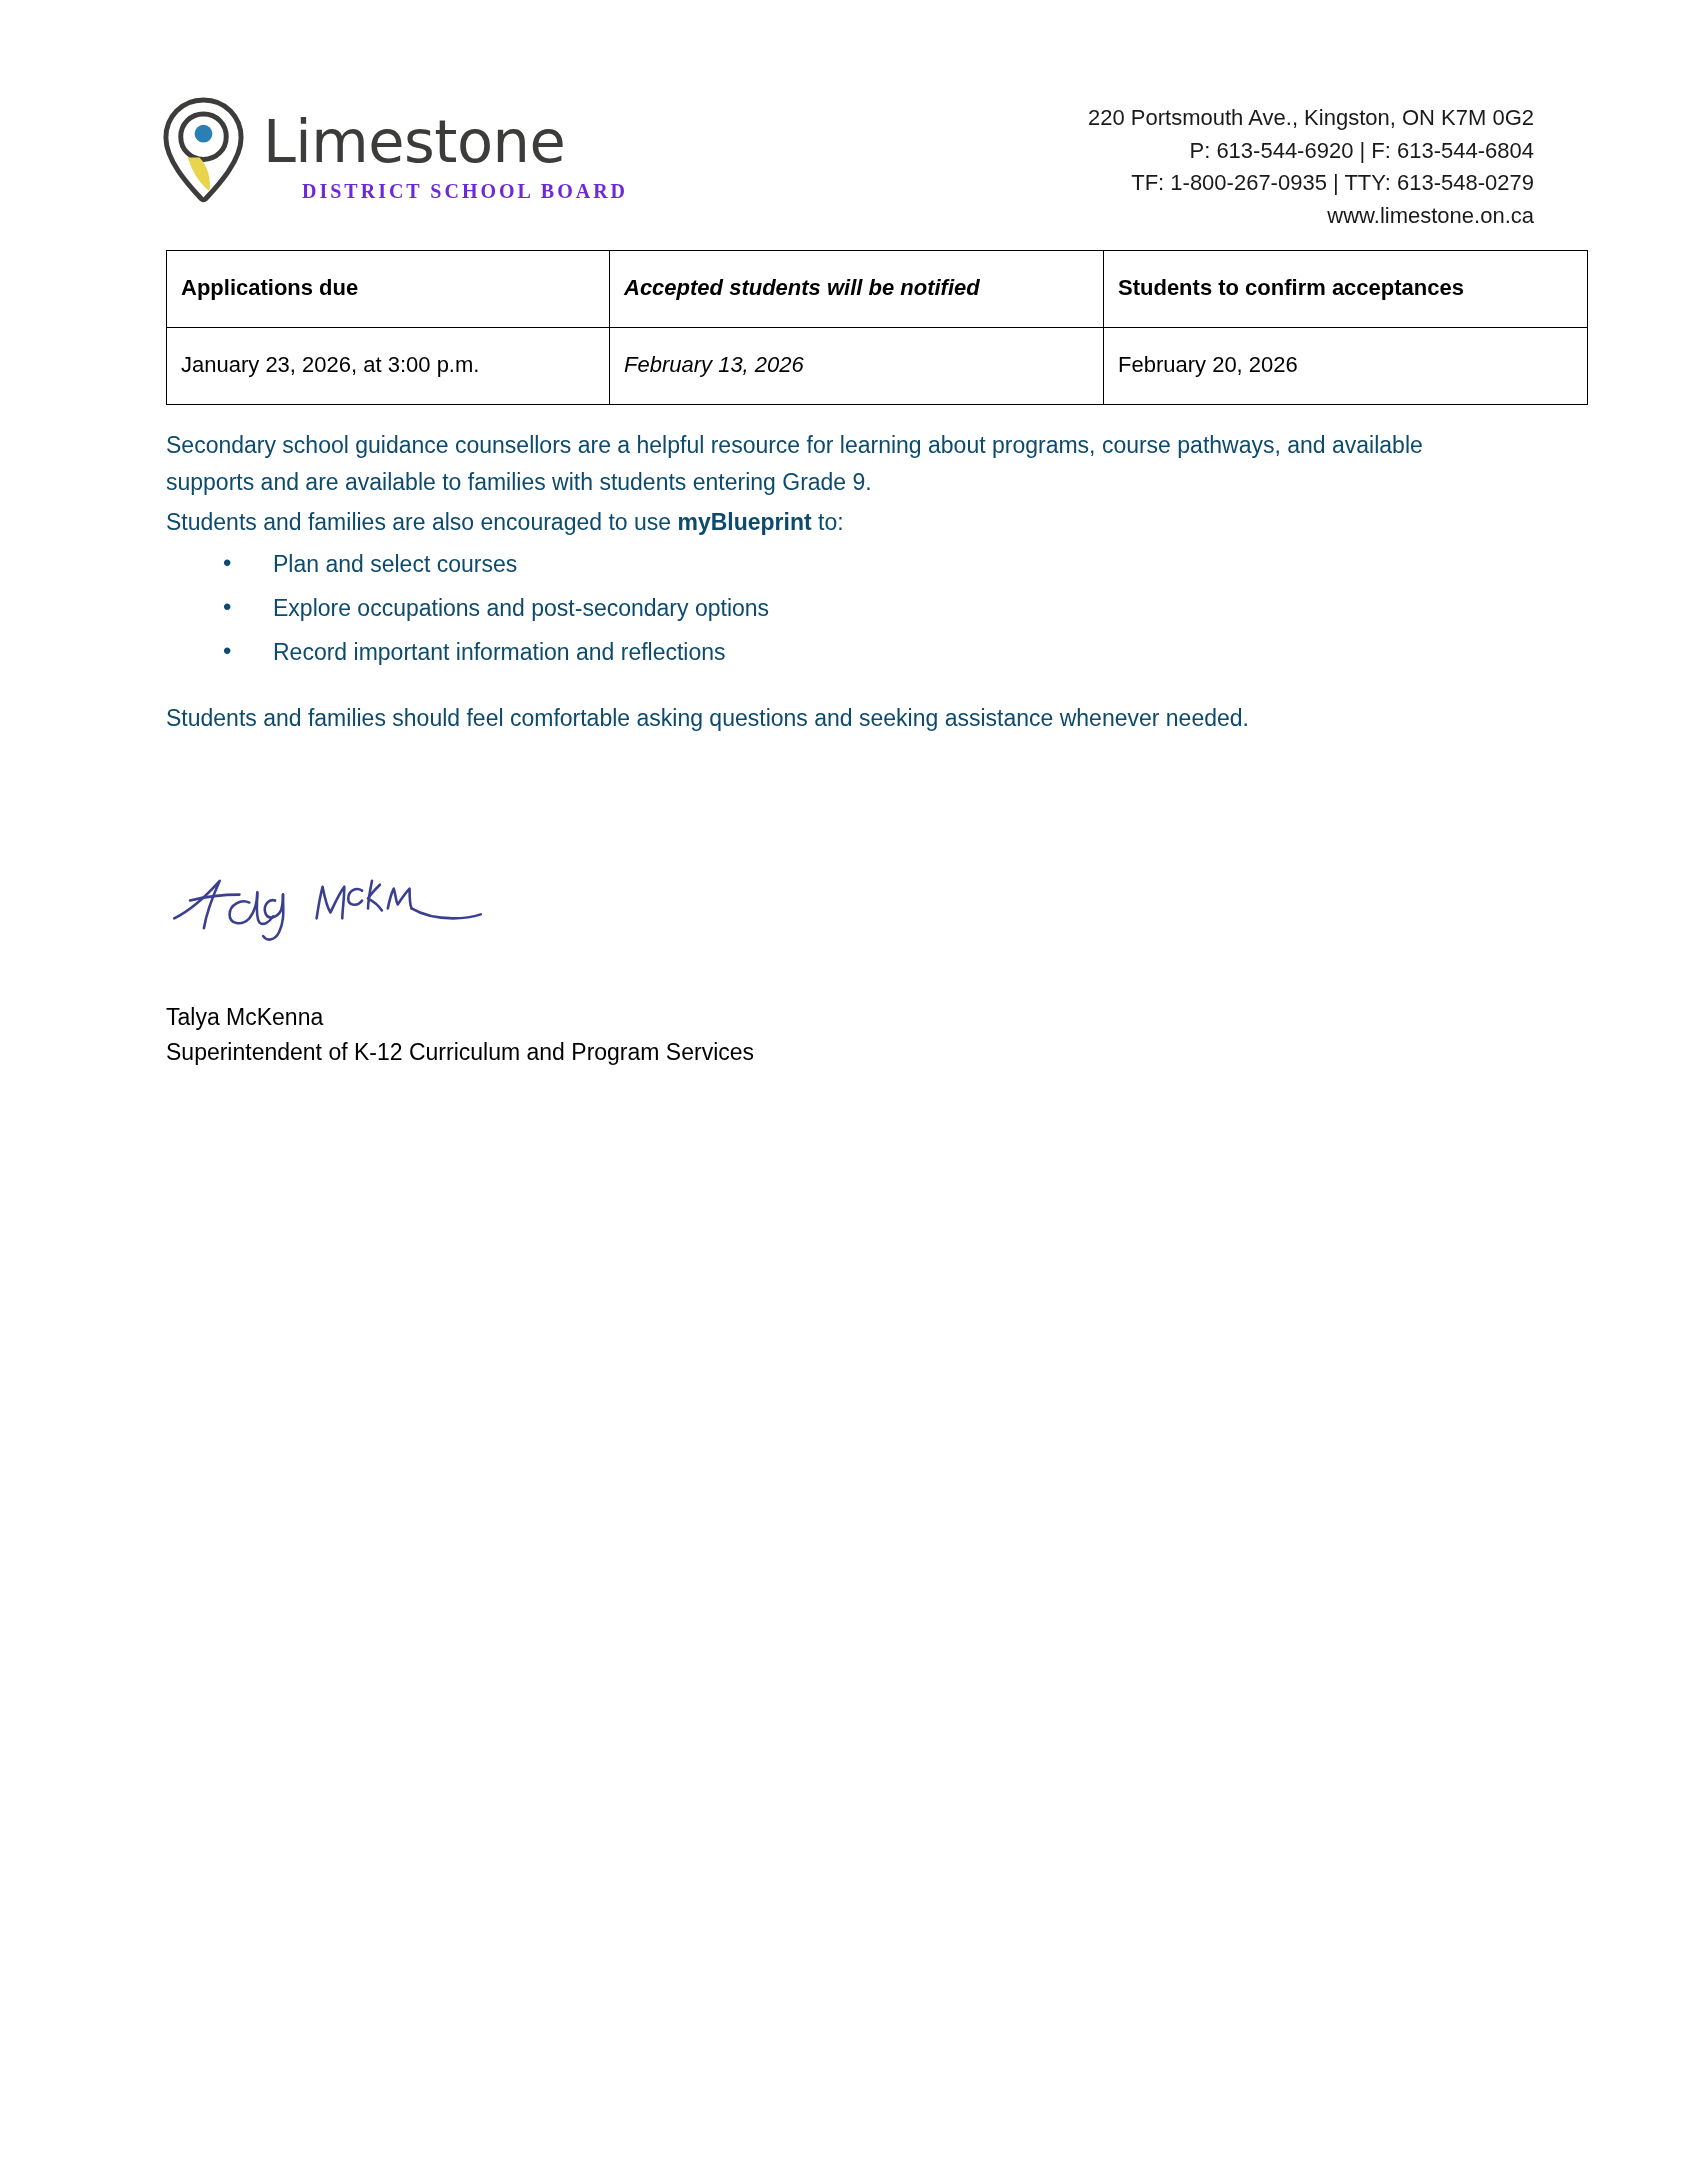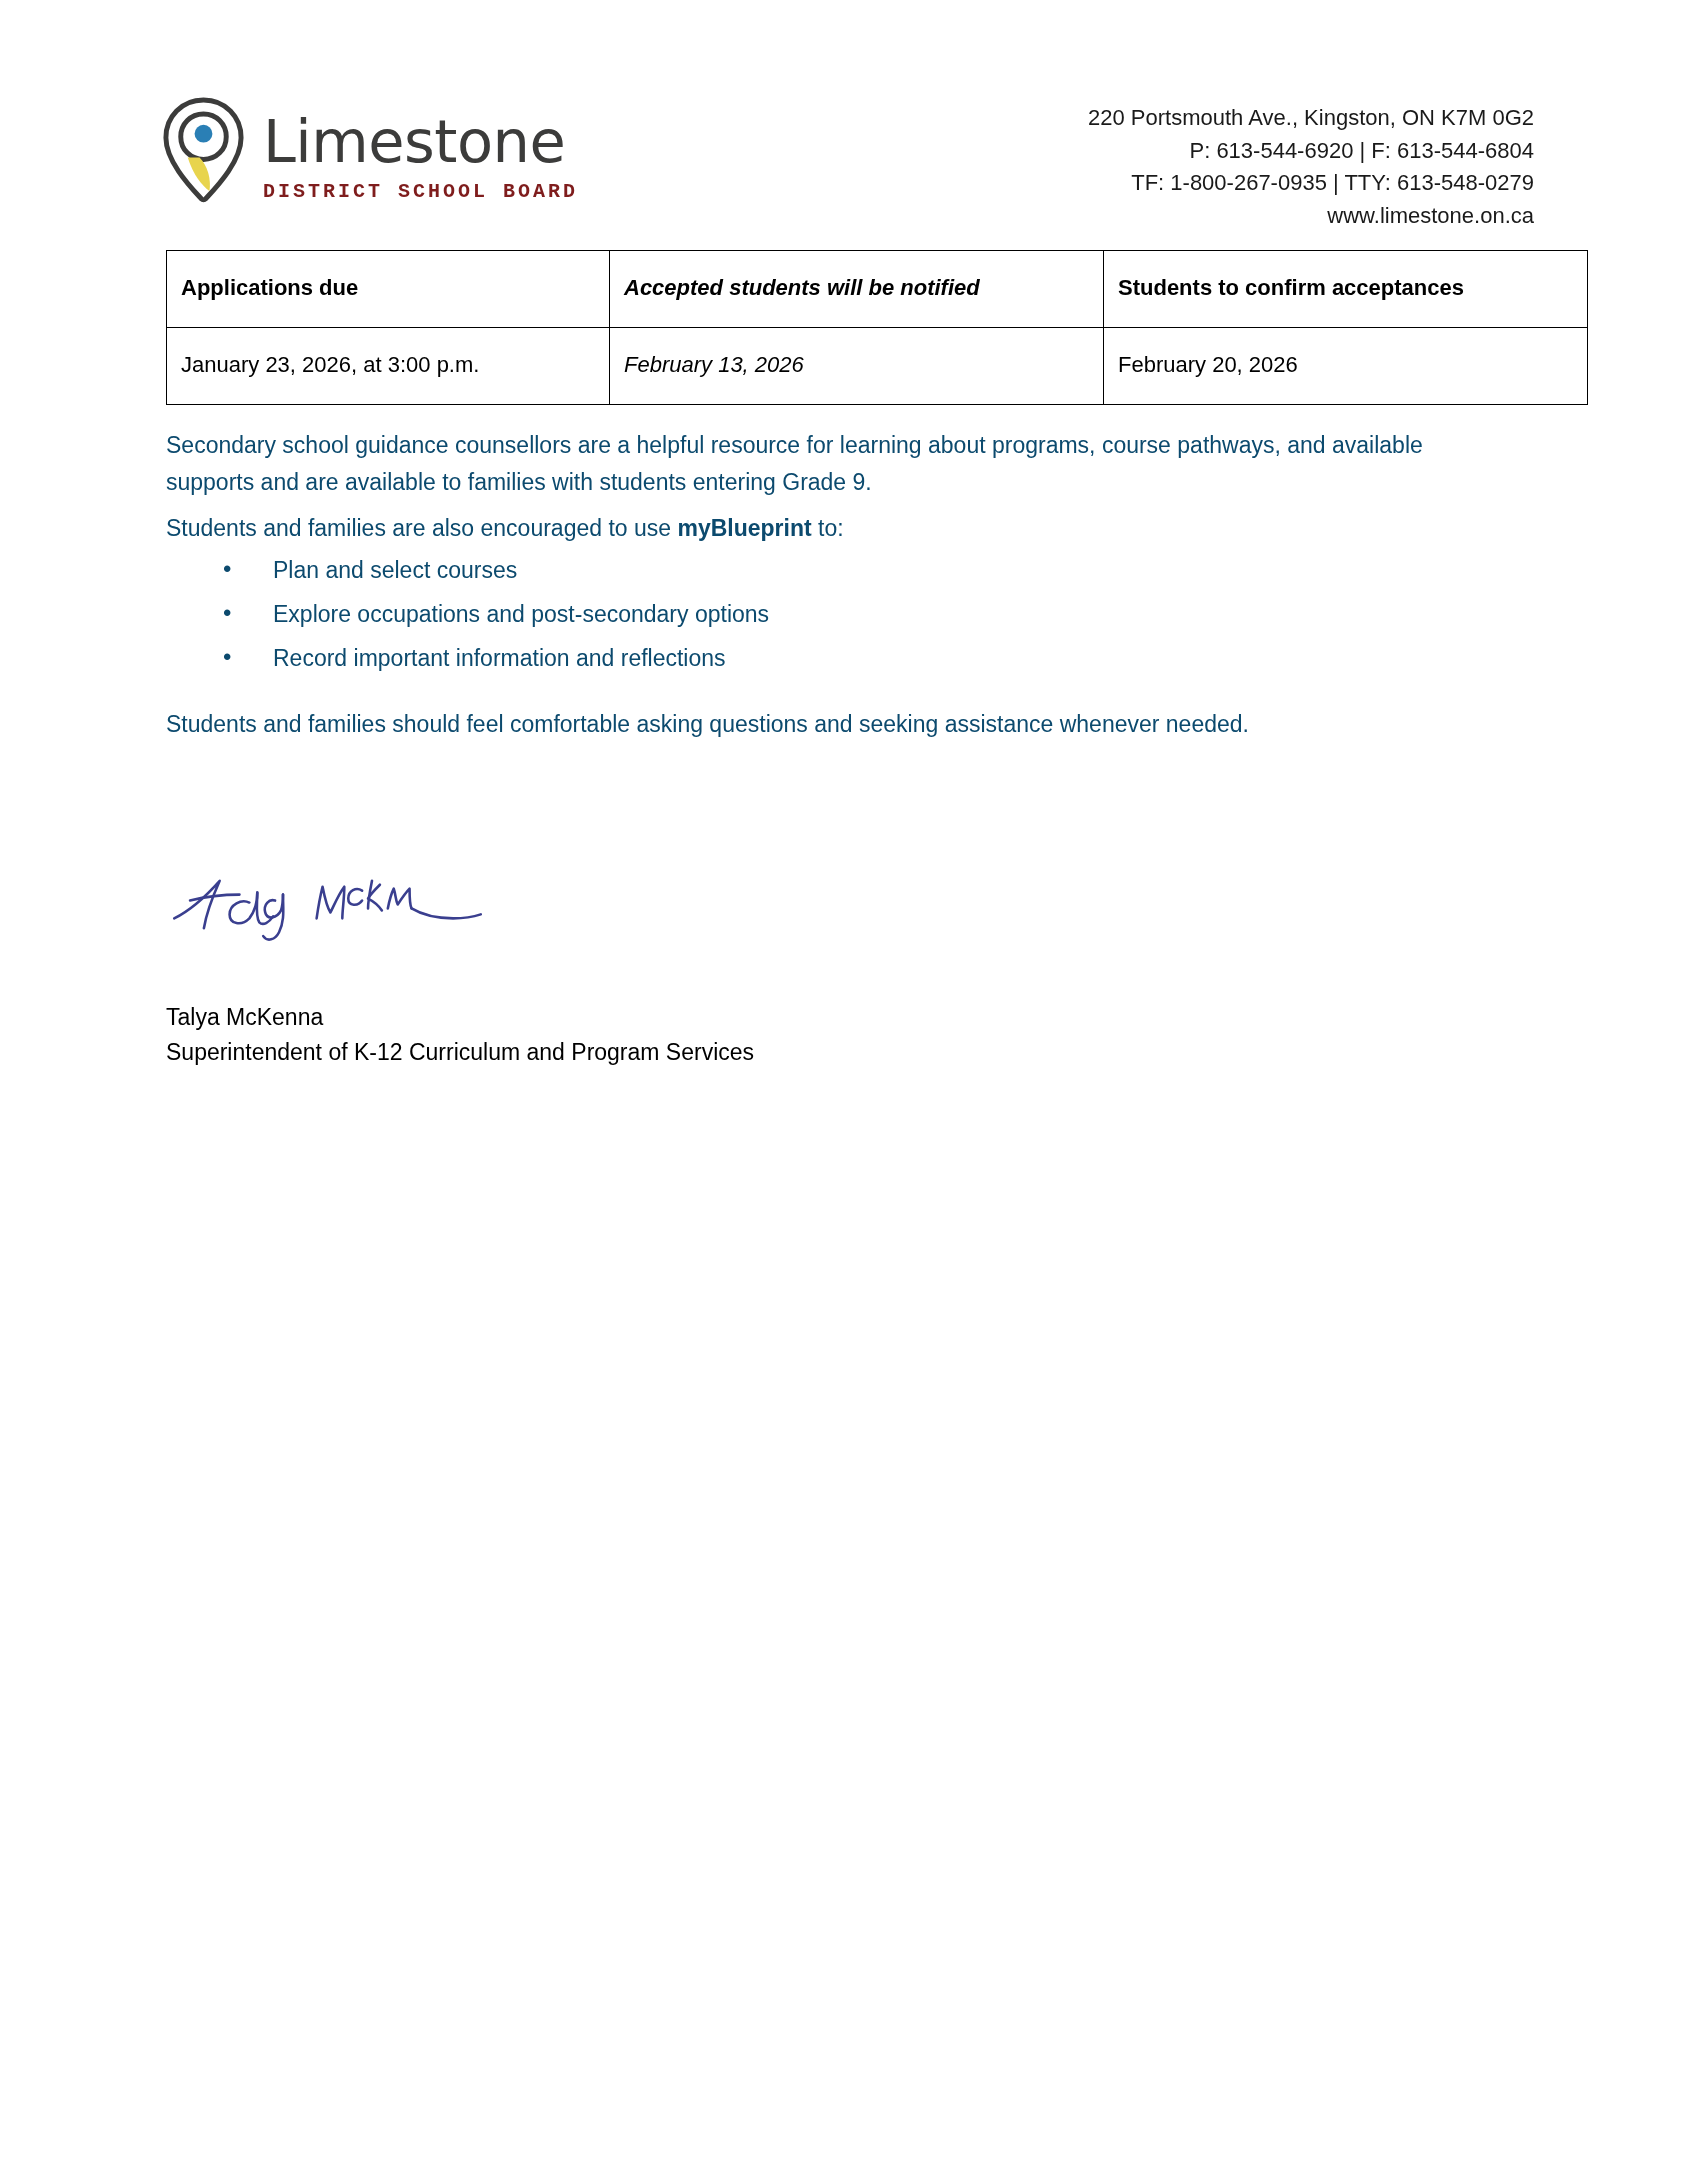--- a/index.html
+++ b/index.html
@@ -49,26 +49,27 @@
   }
   .logo-wordmark {
     font-family: "DejaVu Sans", sans-serif;
     font-size: 59px;
     font-weight: 400;
     letter-spacing: -0.5px;
     color: #3c3c3b;
     line-height: 1;
   }
   .logo-sub {
-    font-family: Liberation Mono, monospace;
+    font-family: Liberation Serif, serif;
     font-size: 20px;
     font-weight: 700;
     letter-spacing: 3px;
-    color: #7f1d1d;
+    color: #6d28d9;
     margin-top: 9px;
+    margin-left: 39px;
   }
   .contact-block {
     position: absolute;
     right: 149px;
     top: 16px;
     text-align: right;
     font-family: Liberation Sans, sans-serif;
     font-size: 22px;
     line-height: 1.48;
     color: #1a1a1a;
@@ -104,21 +105,21 @@
   .body {
     position: absolute;
     left: 166px;
     top: 427px;
     width: 1337px;
     font-size: 23px;
     line-height: 1.62;
     color: #0c4a6e;
   }
   .para { margin: 0 0 0 0; }
-  .para.tight { margin-top: 8px; }
+  .para.tight { margin-top: 2px; }
   ul.bullets {
     list-style: none;
     margin: 8px 0 0 0;
     padding: 0;
   }
   ul.bullets li {
     position: relative;
     padding-left: 107px;
     margin-bottom: 13px;
     font-size: 23px;

